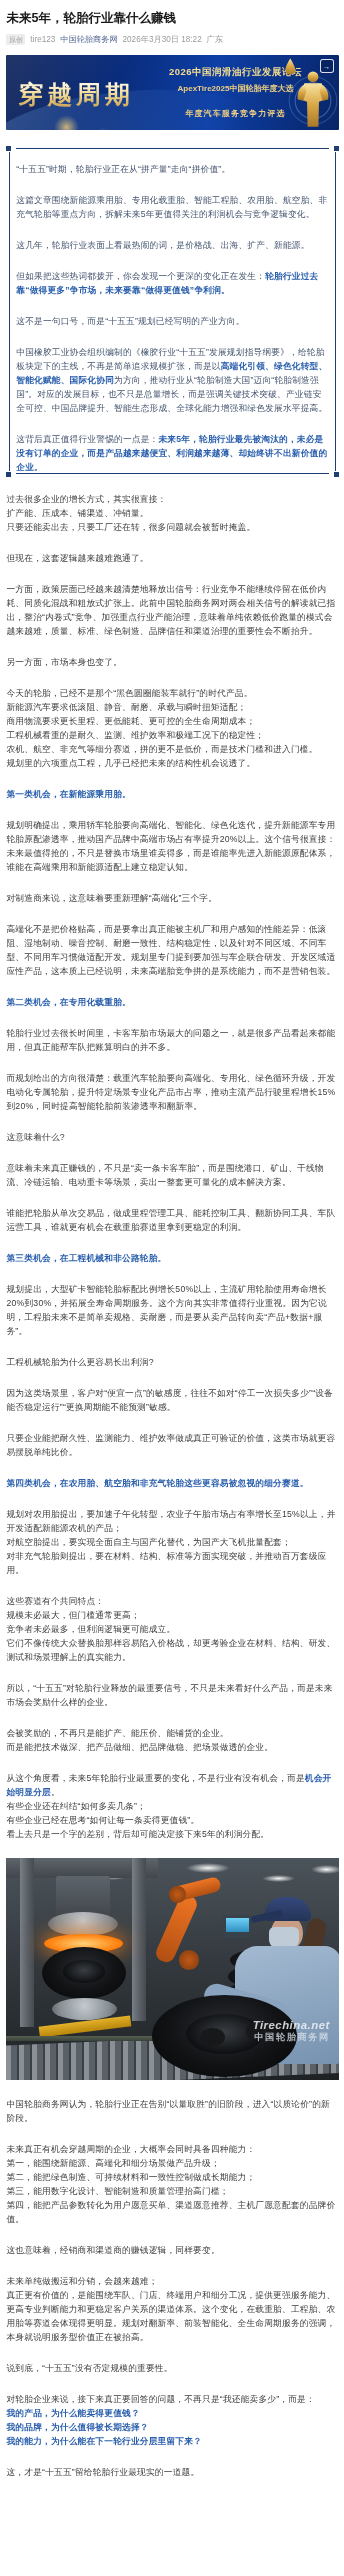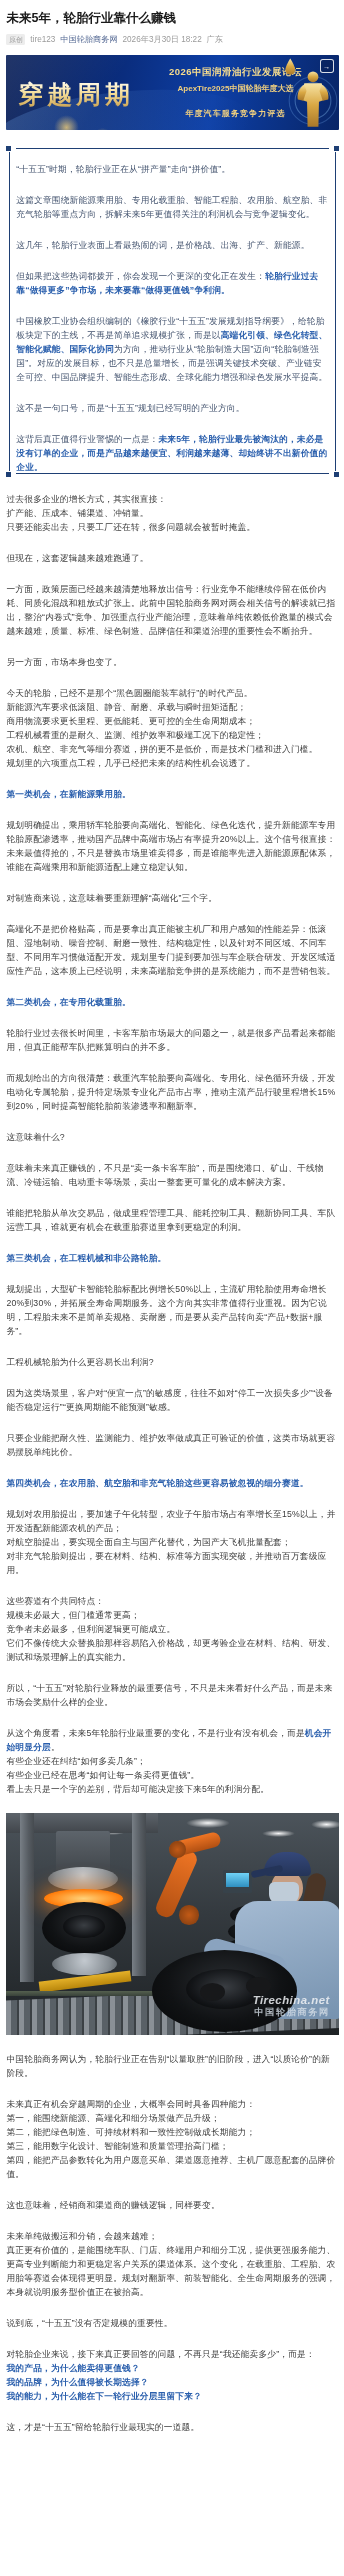--- a/index.html
+++ b/index.html
@@ -128,22 +128,22 @@
     <div class="q-right"></div>
     <div class="q-sq tl"></div>
     <div class="q-sq tr"></div>
     <div class="q-sq bl"></div>
     <div class="q-sq br"></div>
     <div id="quote-body">
         <p class="para"><span class="nm">“十五五”时期，轮胎行业正在从“拼产量”走向“拼价值”。</span></p>
         <p class="para"><span class="nm">这篇文章围绕新能源乘用胎、专用化载重胎、智能工程胎、农用胎、航空胎、非充气轮胎等重点方向，拆解未来5年更值得关注的利润机会与竞争逻辑变化。</span></p>
         <p class="para"><span class="nm">这几年，轮胎行业表面上看最热闹的词，是价格战、出海、扩产、新能源。</span></p>
         <p class="para"><span class="nm">但如果把这些热词都拨开，你会发现一个更深的变化正在发生：</span><span class="hl">轮胎行业过去靠“做得更多”争市场，未来要靠“做得更值钱”争利润。</span></p>
+        <p class="para"><span class="nm">这不是一句口号，而是“十五五”规划已经写明的产业方向。</span></p>
         <p class="para"><span class="nm">中国橡胶工业协会组织编制的《橡胶行业“十五五”发展规划指导纲要》，给轮胎板块定下的主线，不再是简单追求规模扩张，而是以</span><span class="hl">高端化引领、绿色化转型、智能化赋能、国际化协同</span><span class="nm">为方向，推动行业从“轮胎制造大国”迈向“轮胎制造强国”。对应的发展目标，也不只是总量增长，而是强调关键技术突破、产业链安全可控、中国品牌提升、智能生态形成、全球化能力增强和绿色发展水平提高。</span></p>
-        <p class="para"><span class="nm">这不是一句口号，而是“十五五”规划已经写明的产业方向。</span></p>
         <p class="para"><span class="nm">这背后真正值得行业警惕的一点是：</span><span class="hl">未来5年，轮胎行业最先被淘汰的，未必是没有订单的企业，而是产品越来越便宜、利润越来越薄、却始终讲不出新价值的企业。</span></p>
       </div>
   </div>
 
   <div id="body-top">
       <p class="para"><span class="nm">过去很多企业的增长方式，其实很直接：</span><br><span class="nm">扩产能、压成本、铺渠道、冲销量。</span><br><span class="nm">只要还能卖出去，只要工厂还在转，很多问题就会被暂时掩盖。</span></p>
       <p class="para"><span class="nm">但现在，这套逻辑越来越难跑通了。</span></p>
       <p class="para"><span class="nm">一方面，政策层面已经越来越清楚地释放出信号：行业竞争不能继续停留在低价内耗、同质化混战和粗放式扩张上。此前中国轮胎商务网对两会相关信号的解读就已指出，整治“内卷式”竞争、加强重点行业产能治理，意味着单纯依赖低价跑量的模式会越来越难，质量、标准、绿色制造、品牌信任和渠道治理的重要性会不断抬升。</span></p>
       <p class="para"><span class="nm">另一方面，市场本身也变了。</span></p>
       <p class="para"><span class="nm">今天的轮胎，已经不是那个“黑色圆圈能装车就行”的时代产品。</span><br><span class="nm">新能源汽车要求低滚阻、静音、耐磨、承载与瞬时扭矩适配；</span><br><span class="nm">商用物流要求更长里程、更低能耗、更可控的全生命周期成本；</span><br><span class="nm">工程机械看重的是耐久、监测、维护效率和极端工况下的稳定性；</span><br><span class="nm">农机、航空、非充气等细分赛道，拼的更不是低价，而是技术门槛和进入门槛。</span><br><span class="nm">规划里的六项重点工程，几乎已经把未来的结构性机会说透了。</span></p>
@@ -159,20 +159,21 @@
       <p class="para"><span class="nm">谁能把轮胎从单次交易品，做成里程管理工具、能耗控制工具、翻新协同工具、车队运营工具，谁就更有机会在载重胎赛道里拿到更稳定的利润。</span></p>
       <p class="heading">第三类机会，在工程机械和非公路轮胎。</p>
       <p class="para"><span class="nm">规划提出，大型矿卡智能轮胎标配比例增长50%以上，主流矿用轮胎使用寿命增长20%到30%，并拓展全寿命周期服务。这个方向其实非常值得行业重视。因为它说明，工程胎未来不是简单卖规格、卖耐磨，而是要从卖产品转向卖“产品+数据+服务”。</span></p>
       <p class="para"><span class="nm">工程机械轮胎为什么更容易长出利润?</span></p>
       <p class="para"><span class="nm">因为这类场景里，客户对“便宜一点”的敏感度，往往不如对“停工一次损失多少”“设备能否稳定运行”“更换周期能不能预测”敏感。</span></p>
       <p class="para"><span class="nm">只要企业能把耐久性、监测能力、维护效率做成真正可验证的价值，这类市场就更容易摆脱单纯比价。</span></p>
       <p class="heading">第四类机会，在农用胎、航空胎和非充气轮胎这些更容易被忽视的细分赛道。</p>
       <p class="para"><span class="nm">规划对农用胎提出，要加速子午化转型，农业子午胎市场占有率增长至15%以上，并开发适配新能源农机的产品；</span><br><span class="nm">对航空胎提出，要实现全面自主与国产化替代，为国产大飞机批量配套；</span><br><span class="nm">对非充气轮胎则提出，要在材料、结构、标准等方面实现突破，并推动百万套级应用。</span></p>
       <p class="para"><span class="nm">这些赛道有个共同特点：</span><br><span class="nm">规模未必最大，但门槛通常更高；</span><br><span class="nm">竞争者未必最多，但利润逻辑更可能成立。</span><br><span class="nm">它们不像传统大众替换胎那样容易陷入价格战，却更考验企业在材料、结构、研发、测试和场景理解上的真实能力。</span></p>
       <p class="para"><span class="nm">所以，“十五五”对轮胎行业释放的最重要信号，不只是未来看好什么产品，而是未来市场会奖励什么样的企业。</span></p>
+      <p class="para"><span class="nm">会被奖励的，不再只是能扩产、能压价、能铺货的企业。</span><br><span class="nm">而是能把技术做深、把产品做细、把品牌做稳、把场景做透的企业。</span></p>
       <p class="para"><span class="nm">从这个角度看，未来5年轮胎行业最重要的变化，不是行业有没有机会，而是</span><span class="hl">机会开始明显分层</span><span class="nm">。</span><br><span class="nm">有些企业还在纠结“如何多卖几条”；</span><br><span class="nm">有些企业已经在思考“如何让每一条卖得更值钱”。</span><br><span class="nm">看上去只是一个字的差别，背后却可能决定接下来5年的利润分配。</span></p>
     </div>
 
   <div class="photo">
     <div class="ph light" style="left:27px;top:5.4px;width:38px;height:9.8px;"></div>
     <div class="ph light" style="left:92px;top:14px;width:29px;height:7.6px;"></div>
     <div class="ph light" style="left:180px;top:4.4px;width:44px;height:9.8px;"></div>
     <div class="ph light" style="left:256px;top:16.3px;width:33px;height:7.6px;"></div>
     <div class="ph light" style="left:305px;top:6.5px;width:30.5px;height:8.7px;"></div>
 
@@ -210,21 +211,21 @@
       <div class="ph" style="left:57px;top:30.5px;width:30.5px;height:23px;background:#bfccd8;border-radius:5.4px 5.4px 11px 11px;"></div>
       <div class="ph" style="left:23px;top:50px;width:106px;height:118px;background:linear-gradient(165deg,#a4bad2,#7692af);border-radius:23px 16.3px 4.4px 4.4px;"></div>
       <div class="ph" style="left:-8.7px;top:96px;width:85px;height:25px;background:#8aa3bf;border-radius:13px;transform:rotate(16deg);"></div>
     </div>
 
     <div class="ph tire" style="left:146px;top:137px;width:145px;height:82px;"></div>
     <div class="ph tire-hole" style="left:180px;top:156px;width:77px;height:40px;"></div>
     <div class="ph" style="left:194px;top:170px;width:25px;height:17.4px;background:#17181a;border-radius:50%;"></div>
     <div class="ph" style="left:240px;top:164px;width:25px;height:17.4px;background:#17181a;border-radius:50%;"></div>
 
-    <div class="ph wm" style="right:8.7px;bottom:16px;">
+    <div class="ph wm" style="right:8.7px;bottom:36px;">
       <div class="wm-en">Tirechina.net</div>
       <div class="wm-cn">中国轮胎商务网</div>
     </div>
   </div>
 
   <div id="body-bottom">
       <p class="para"><span class="nm">中国轮胎商务网认为，轮胎行业正在告别“以量取胜”的旧阶段，进入“以质论价”的新阶段。</span></p>
       <p class="para"><span class="nm">未来真正有机会穿越周期的企业，大概率会同时具备四种能力：</span><br><span class="nm">第一，能围绕新能源、高端化和细分场景做产品升级；</span><br><span class="nm">第二，能把绿色制造、可持续材料和一致性控制做成长期能力；</span><br><span class="nm">第三，能用数字化设计、智能制造和质量管理抬高门槛；</span><br><span class="nm">第四，能把产品参数转化为用户愿意买单、渠道愿意推荐、主机厂愿意配套的品牌价值。</span></p>
       <p class="para"><span class="nm">这也意味着，经销商和渠道商的赚钱逻辑，同样要变。</span></p>
       <p class="para"><span class="nm">未来单纯做搬运和分销，会越来越难；</span><br><span class="nm">真正更有价值的，是能围绕车队、门店、终端用户和细分工况，提供更强服务能力、更高专业判断能力和更稳定客户关系的渠道体系。这个变化，在载重胎、工程胎、农用胎等赛道会体现得更明显。规划对翻新率、前装智能化、全生命周期服务的强调，本身就说明服务型价值正在被抬高。</span></p>

